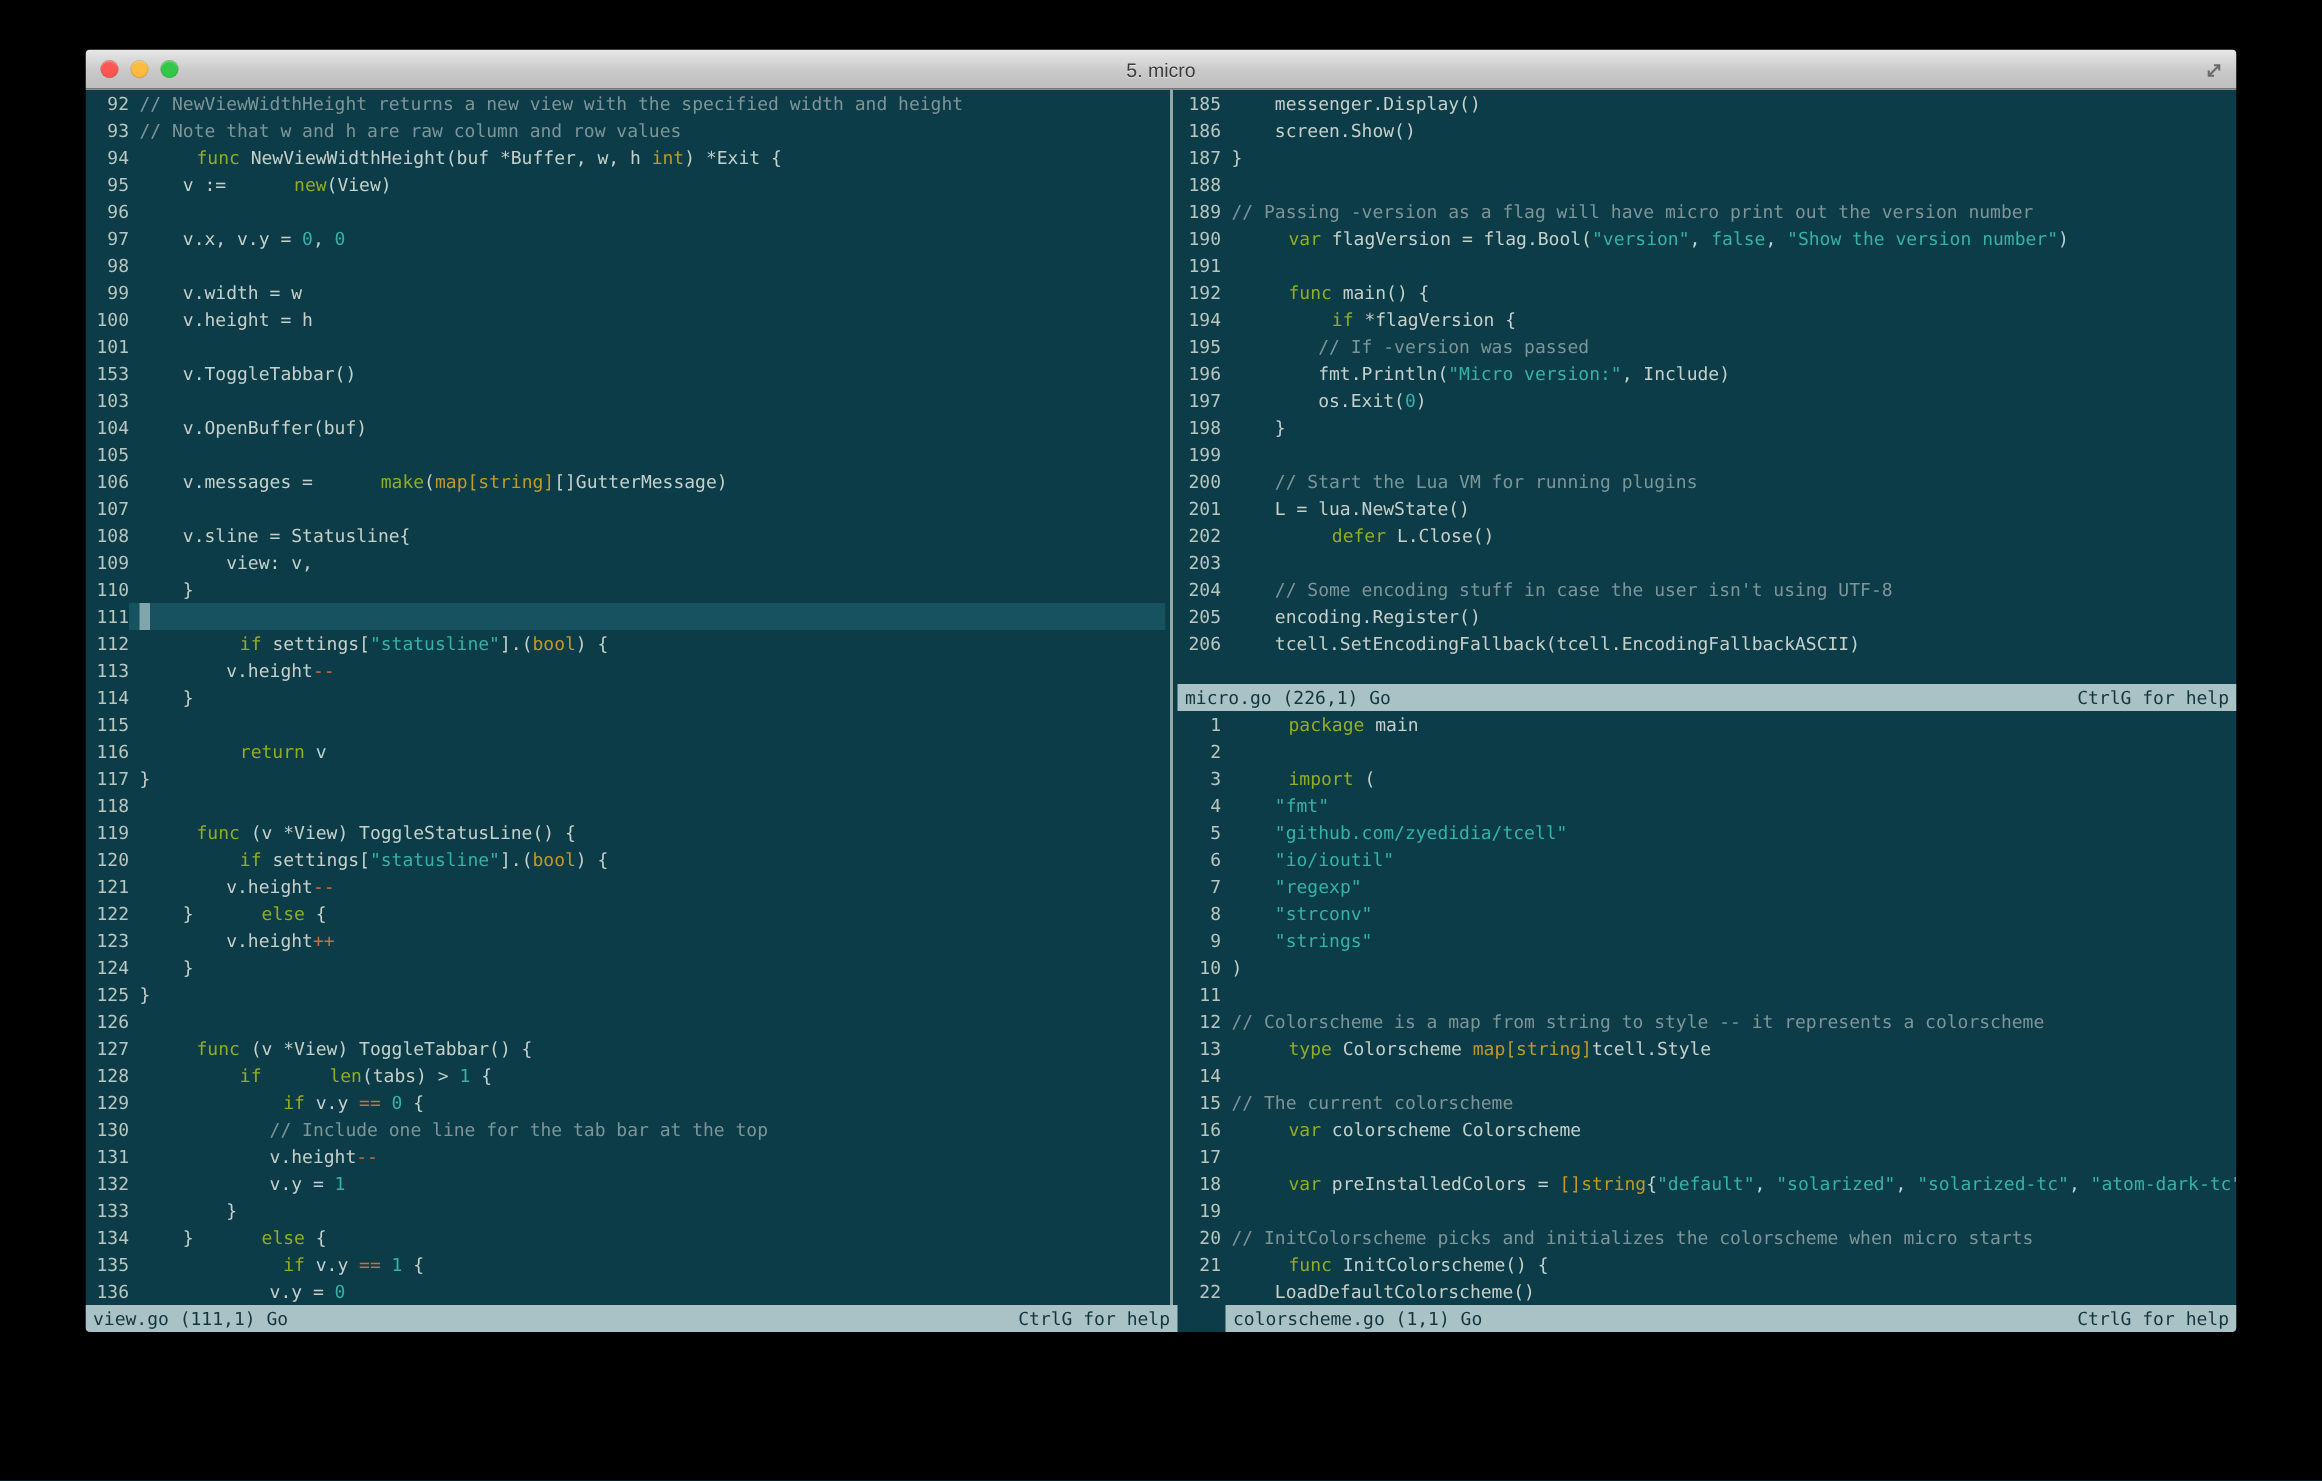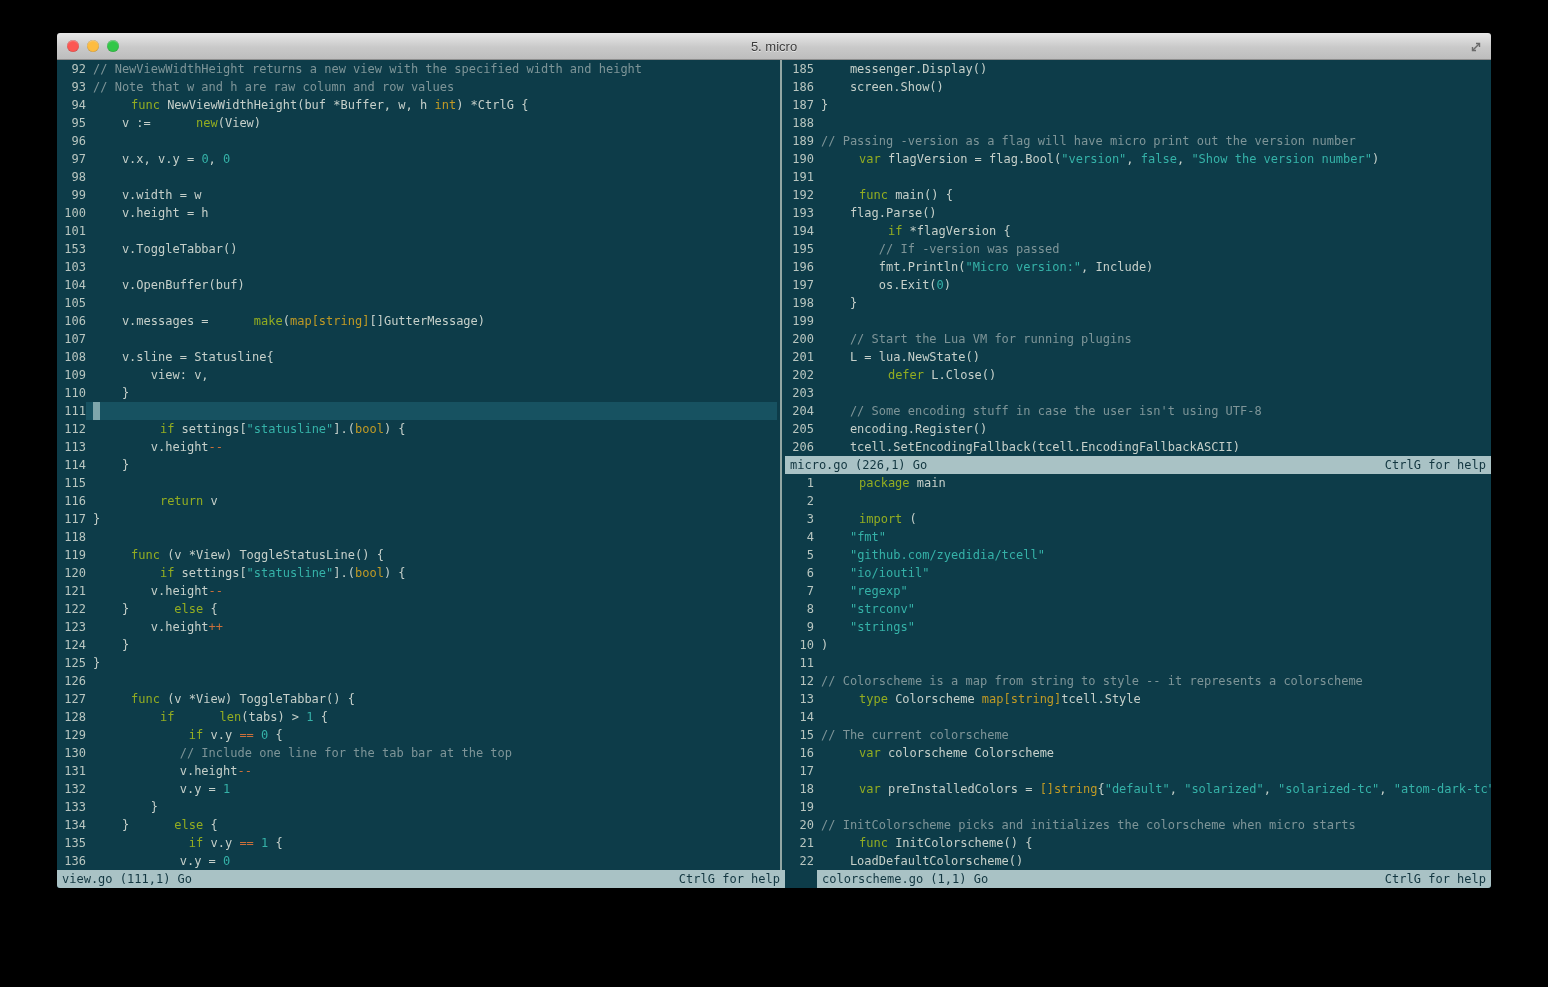--- a/index.html
+++ b/index.html
@@ -64,21 +64,21 @@
         <polyline points="3.5,7 3.5,10.5 7,10.5" fill="none" stroke="currentColor" stroke-width="1.4"></polyline>
       </svg>
     </div>
   </div>
 
   <div class="terminal">
     <div class="main">
       <div class="pane pane-left" id="pane-left">
           <div class="row"><span class="gutter">92</span><span class="code"><span class="tok-c">// NewViewWidthHeight returns a new view with the specified width and height</span></span></div>
           <div class="row"><span class="gutter">93</span><span class="code"><span class="tok-c">// Note that w and h are raw column and row values</span></span></div>
-          <div class="row"><span class="gutter">94</span><span class="code"><span class="tok-k">func</span><span class="tok-d"> NewViewWidthHeight(buf *Buffer, w, h </span><span class="tok-t">int</span><span class="tok-d">) *CtrlG {</span></span></div>
+          <div class="row"><span class="gutter">94</span><span class="code"><span class="tok-k">func</span><span class="tok-d"> NewViewWidthHeight(buf *Buffer, w, h </span><span class="tok-t">int</span><span class="tok-d">) *Exit {</span></span></div>
           <div class="row"><span class="gutter">95</span><span class="code"><span class="tok-d">    v := </span><span class="tok-k">new</span><span class="tok-d">(View)</span></span></div>
           <div class="row"><span class="gutter">96</span><span class="code"></span></div>
           <div class="row"><span class="gutter">97</span><span class="code"><span class="tok-d">    v.x, v.y = </span><span class="tok-n">0</span><span class="tok-d">, </span><span class="tok-n">0</span></span></div>
           <div class="row"><span class="gutter">98</span><span class="code"></span></div>
           <div class="row"><span class="gutter">99</span><span class="code"><span class="tok-d">    v.width = w</span></span></div>
           <div class="row"><span class="gutter">100</span><span class="code"><span class="tok-d">    v.height = h</span></span></div>
           <div class="row"><span class="gutter">101</span><span class="code"></span></div>
           <div class="row"><span class="gutter">153</span><span class="code"><span class="tok-d">    v.ToggleTabbar()</span></span></div>
           <div class="row"><span class="gutter">103</span><span class="code"></span></div>
           <div class="row"><span class="gutter">104</span><span class="code"><span class="tok-d">    v.OpenBuffer(buf)</span></span></div>
@@ -119,21 +119,20 @@
       <div class="pane-right">
         <div class="pane" id="pane-right-top">
             <div class="row"><span class="gutter">185</span><span class="code"><span class="tok-d">    messenger.Display()</span></span></div>
             <div class="row"><span class="gutter">186</span><span class="code"><span class="tok-d">    screen.Show()</span></span></div>
             <div class="row"><span class="gutter">187</span><span class="code"><span class="tok-d">}</span></span></div>
             <div class="row"><span class="gutter">188</span><span class="code"></span></div>
             <div class="row"><span class="gutter">189</span><span class="code"><span class="tok-c">// Passing -version as a flag will have micro print out the version number</span></span></div>
             <div class="row"><span class="gutter">190</span><span class="code"><span class="tok-k">var</span><span class="tok-d"> flagVersion = flag.Bool(</span><span class="tok-s">"version"</span><span class="tok-d">, </span><span class="tok-n">false</span><span class="tok-d">, </span><span class="tok-s">"Show the version number"</span><span class="tok-d">)</span></span></div>
             <div class="row"><span class="gutter">191</span><span class="code"></span></div>
             <div class="row"><span class="gutter">192</span><span class="code"><span class="tok-k">func</span><span class="tok-d"> main() {</span></span></div>
-            <div class="row"><span class="gutter">193</span><span class="code"><span class="tok-d">    flag.Parse()</span></span></div>
             <div class="row"><span class="gutter">194</span><span class="code"><span class="tok-d">    </span><span class="tok-k">if</span><span class="tok-d"> *flagVersion {</span></span></div>
             <div class="row"><span class="gutter">195</span><span class="code"><span class="tok-c">        // If -version was passed</span></span></div>
             <div class="row"><span class="gutter">196</span><span class="code"><span class="tok-d">        fmt.Println(</span><span class="tok-s">"Micro version:"</span><span class="tok-d">, Include)</span></span></div>
             <div class="row"><span class="gutter">197</span><span class="code"><span class="tok-d">        os.Exit(</span><span class="tok-n">0</span><span class="tok-d">)</span></span></div>
             <div class="row"><span class="gutter">198</span><span class="code"><span class="tok-d">    }</span></span></div>
             <div class="row"><span class="gutter">199</span><span class="code"></span></div>
             <div class="row"><span class="gutter">200</span><span class="code"><span class="tok-c">    // Start the Lua VM for running plugins</span></span></div>
             <div class="row"><span class="gutter">201</span><span class="code"><span class="tok-d">    L = lua.NewState()</span></span></div>
             <div class="row"><span class="gutter">202</span><span class="code"><span class="tok-d">    </span><span class="tok-k">defer</span><span class="tok-d"> L.Close()</span></span></div>
             <div class="row"><span class="gutter">203</span><span class="code"></span></div>

